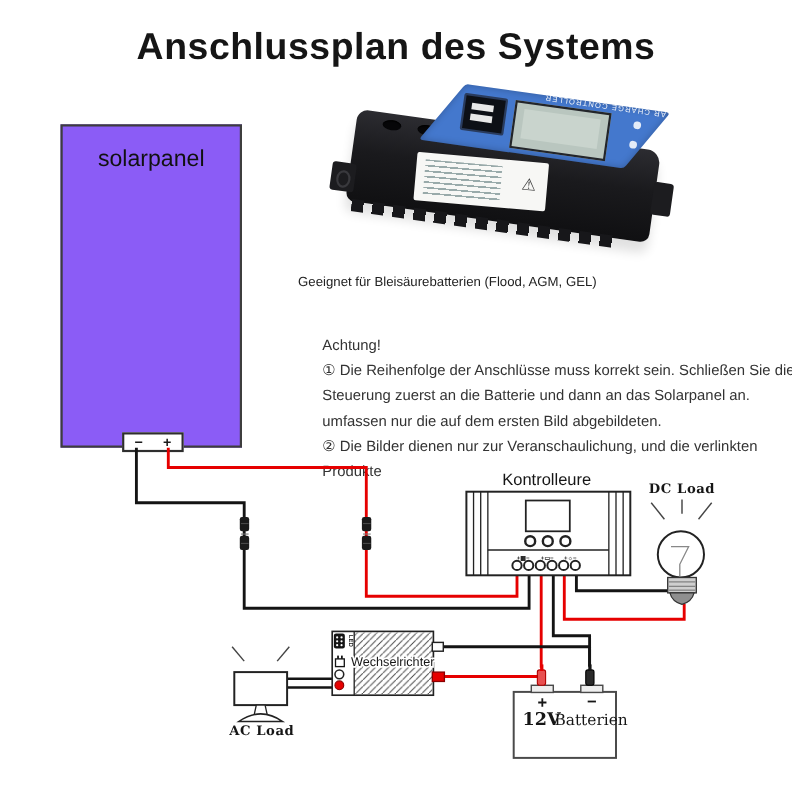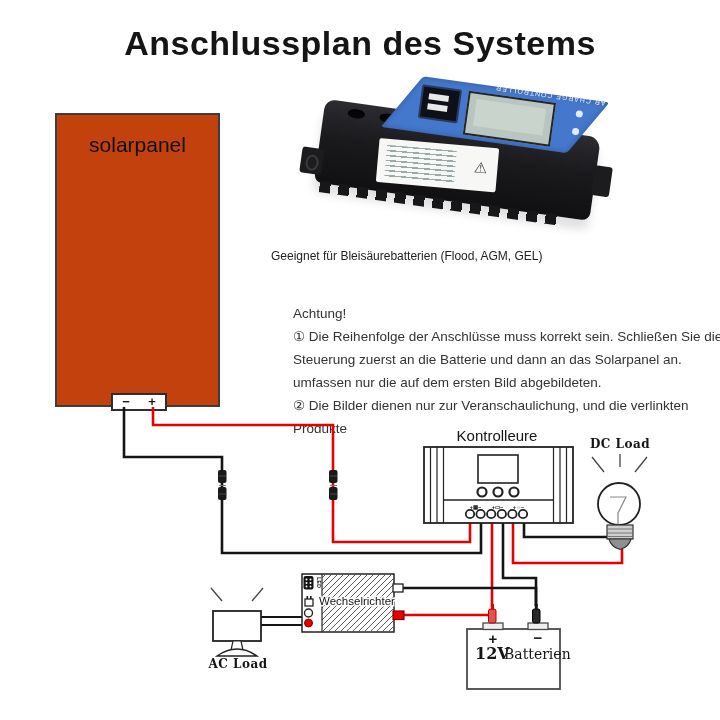--- a/index.html
+++ b/index.html
@@ -5,21 +5,21 @@
   html,body{margin:0;padding:0;background:#fff;}
   .canvas{position:relative;width:720px;height:720px;background:#ffffff;overflow:hidden;
           font-family:"Liberation Sans",sans-serif;color:#1a1a1a;padding-left:34px;}
   .abs{position:absolute;}
 
   
   .title{top:24px;left:0;width:720px;text-align:center;font-size:34px;font-weight:600;
          letter-spacing:.5px;color:#151515;}
 
   
-  .panel{left:55px;top:113px;width:161px;height:290px;border:2px solid #3d3d3d;background:#c2410c;}
+  .panel{left:55px;top:113px;width:161px;height:290px;border:2px solid #3d3d3d;background:#8b5cf6;}
   .panel-label{top:18px;left:0;width:100%;text-align:center;font-size:21px;font-weight:500;color:#111;}
   .jbox{left:111px;top:393px;width:52px;height:14px;border:2px solid #2e2e2e;background:#fff;
         display:flex;align-items:center;justify-content:space-around;font-size:13px;font-weight:bold;line-height:10px;}
 
   
   .desc{left:271px;top:245px;width:430px;font-size:12px;line-height:22px;color:#222;}
   .warn{left:269px;top:302px;width:440px;font-size:13.5px;line-height:23px;color:#333;margin-left:24px;}
 
   
   .photo{left:318px;top:88px;width:280px;height:150px;transform:rotate(8deg);}

